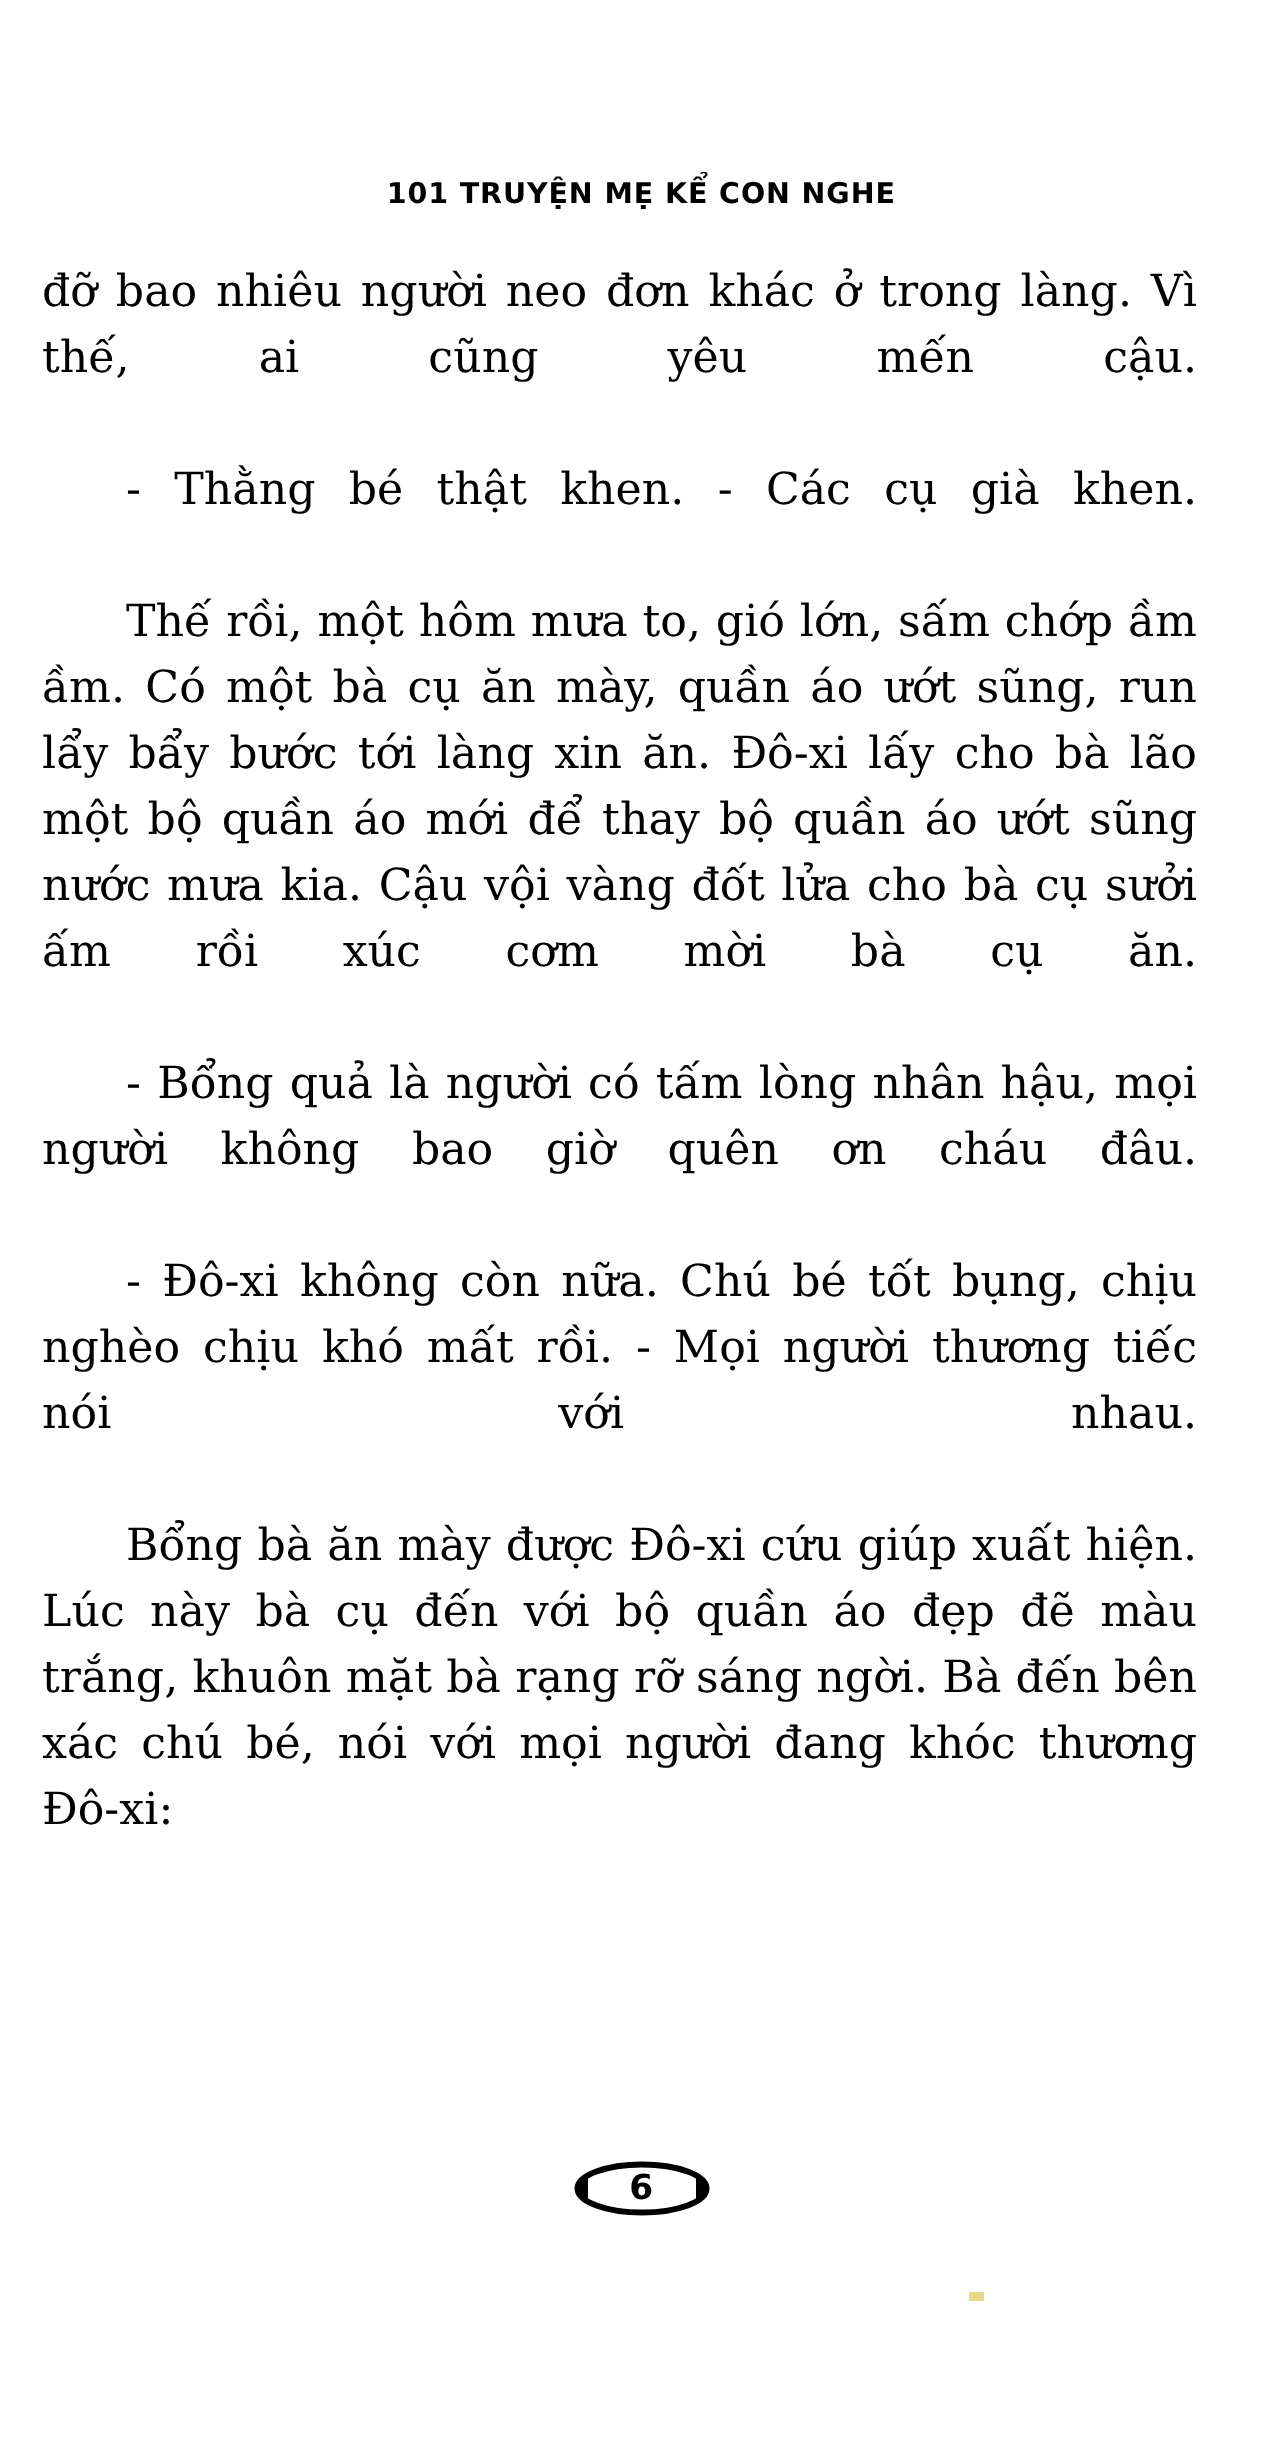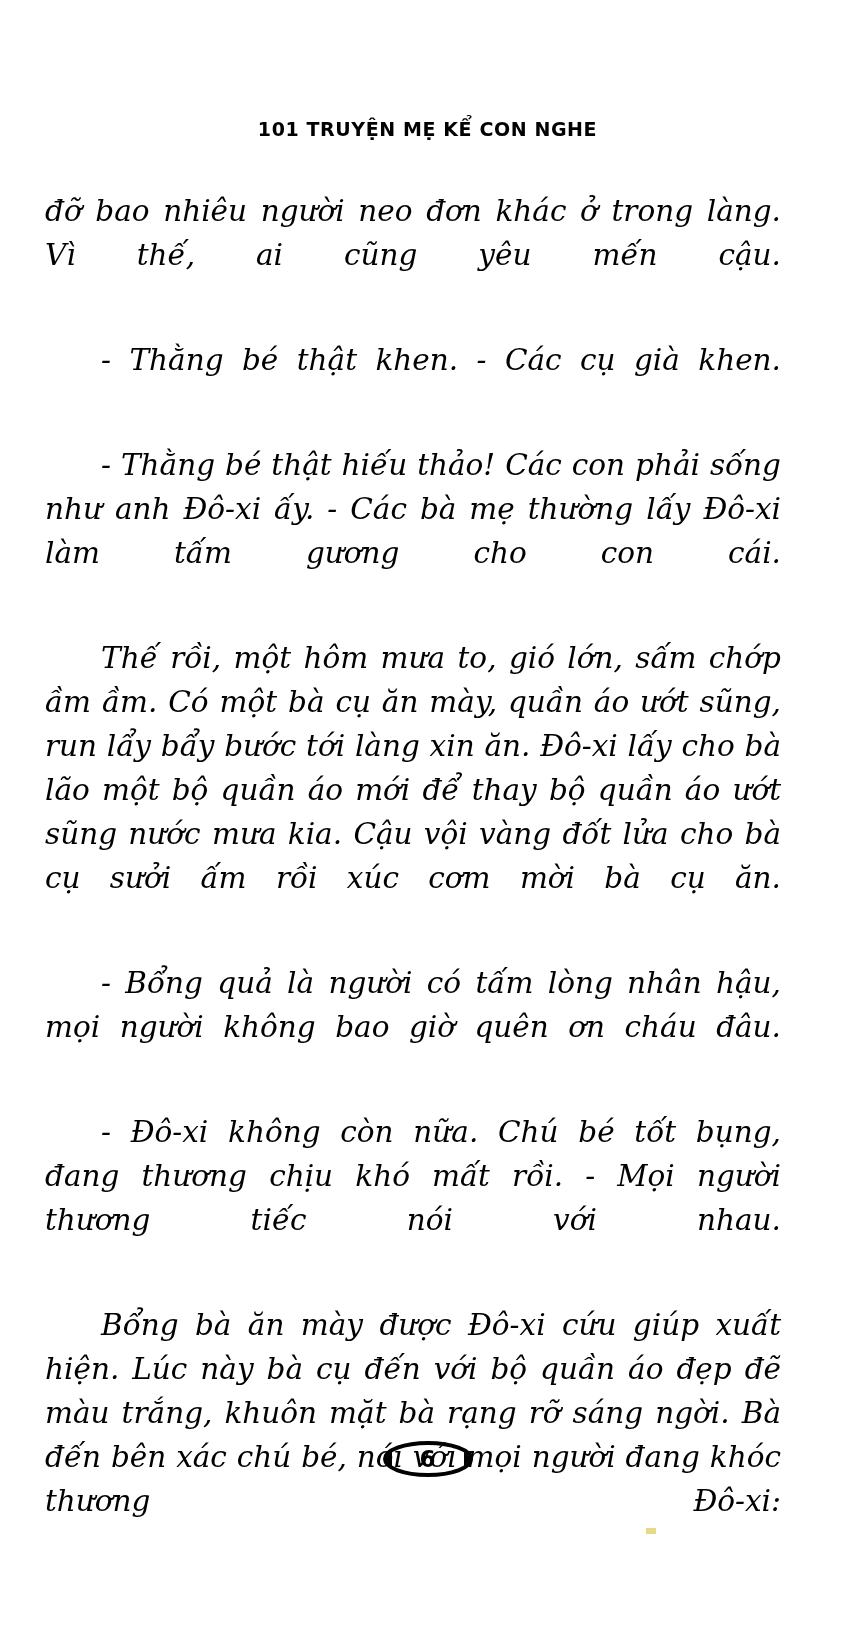--- a/index.html
+++ b/index.html
@@ -45,24 +45,23 @@
     width: 770px;
     font-family: "DejaVu Serif", serif;
     font-size: 29.5px;
     line-height: 44px;
     text-align: justify;
     text-justify: inter-word;
     color: #000;
   }
 
   .body-text p {
-    margin: 17px;
+    margin: 0;
     padding: 0;
     text-indent: 0;
-    font-style: italic;
   }
 
   .body-text p.indent {
     text-indent: 56px;
   }
 
   
   .body-text p:after {
     content: "";
     display: inline-block;
@@ -115,24 +114,23 @@
 </head>
 <body>
 
 <div class="page">
 
   <div class="running-head">101 TRUYỆN MẸ KỂ CON NGHE</div>
 
   <div class="body-text">
     <p>đỡ bao nhiêu người neo đơn khác ở trong làng. Vì thế, ai cũng yêu mến cậu.</p>
     <p class="indent">- Thằng bé thật khen. - Các cụ già khen.</p>
-    <p class="indent">- Thằng bé thật hiếu thảo! Các con phải sống như anh Đô-xi ấy. - Các bà mẹ thường lấy Đô-xi làm tấm gương cho con cái.</p>
     <p class="indent">Thế rồi, một hôm mưa to, gió lớn, sấm chớp ầm ầm. Có một bà cụ ăn mày, quần áo ướt sũng, run lẩy bẩy bước tới làng xin ăn. Đô-xi lấy cho bà lão một bộ quần áo mới để thay bộ quần áo ướt sũng nước mưa kia. Cậu vội vàng đốt lửa cho bà cụ sưởi ấm rồi xúc cơm mời bà cụ ăn.</p>
     <p class="indent">- Bổng quả là người có tấm lòng nhân hậu, mọi người không bao giờ quên ơn cháu đâu.</p>
-    <p class="indent">- Đô-xi không còn nữa. Chú bé tốt bụng, đang thương chịu khó mất rồi. - Mọi người thương tiếc nói với nhau.</p>
+    <p class="indent">- Đô-xi không còn nữa. Chú bé tốt bụng, chịu nghèo chịu khó mất rồi. - Mọi người thương tiếc nói với nhau.</p>
     <p class="indent">Bổng bà ăn mày được Đô-xi cứu giúp xuất hiện. Lúc này bà cụ đến với bộ quần áo đẹp đẽ màu trắng, khuôn mặt bà rạng rỡ sáng ngời. Bà đến bên xác chú bé, nói với mọi người đang khóc thương Đô-xi:</p>
   </div>
 
   <div class="page-number-wrap">
     <div class="page-number-badge">
       <svg width="92" height="42" viewBox="0 0 92 42">
         <ellipse cx="46" cy="21" rx="43" ry="16" fill="none" stroke="#000" stroke-width="4"></ellipse>
         <path d="M3 21 L10 13 L10 29 Z" fill="#000"></path>
         <path d="M89 21 L82 13 L82 29 Z" fill="#000"></path>
       </svg>

